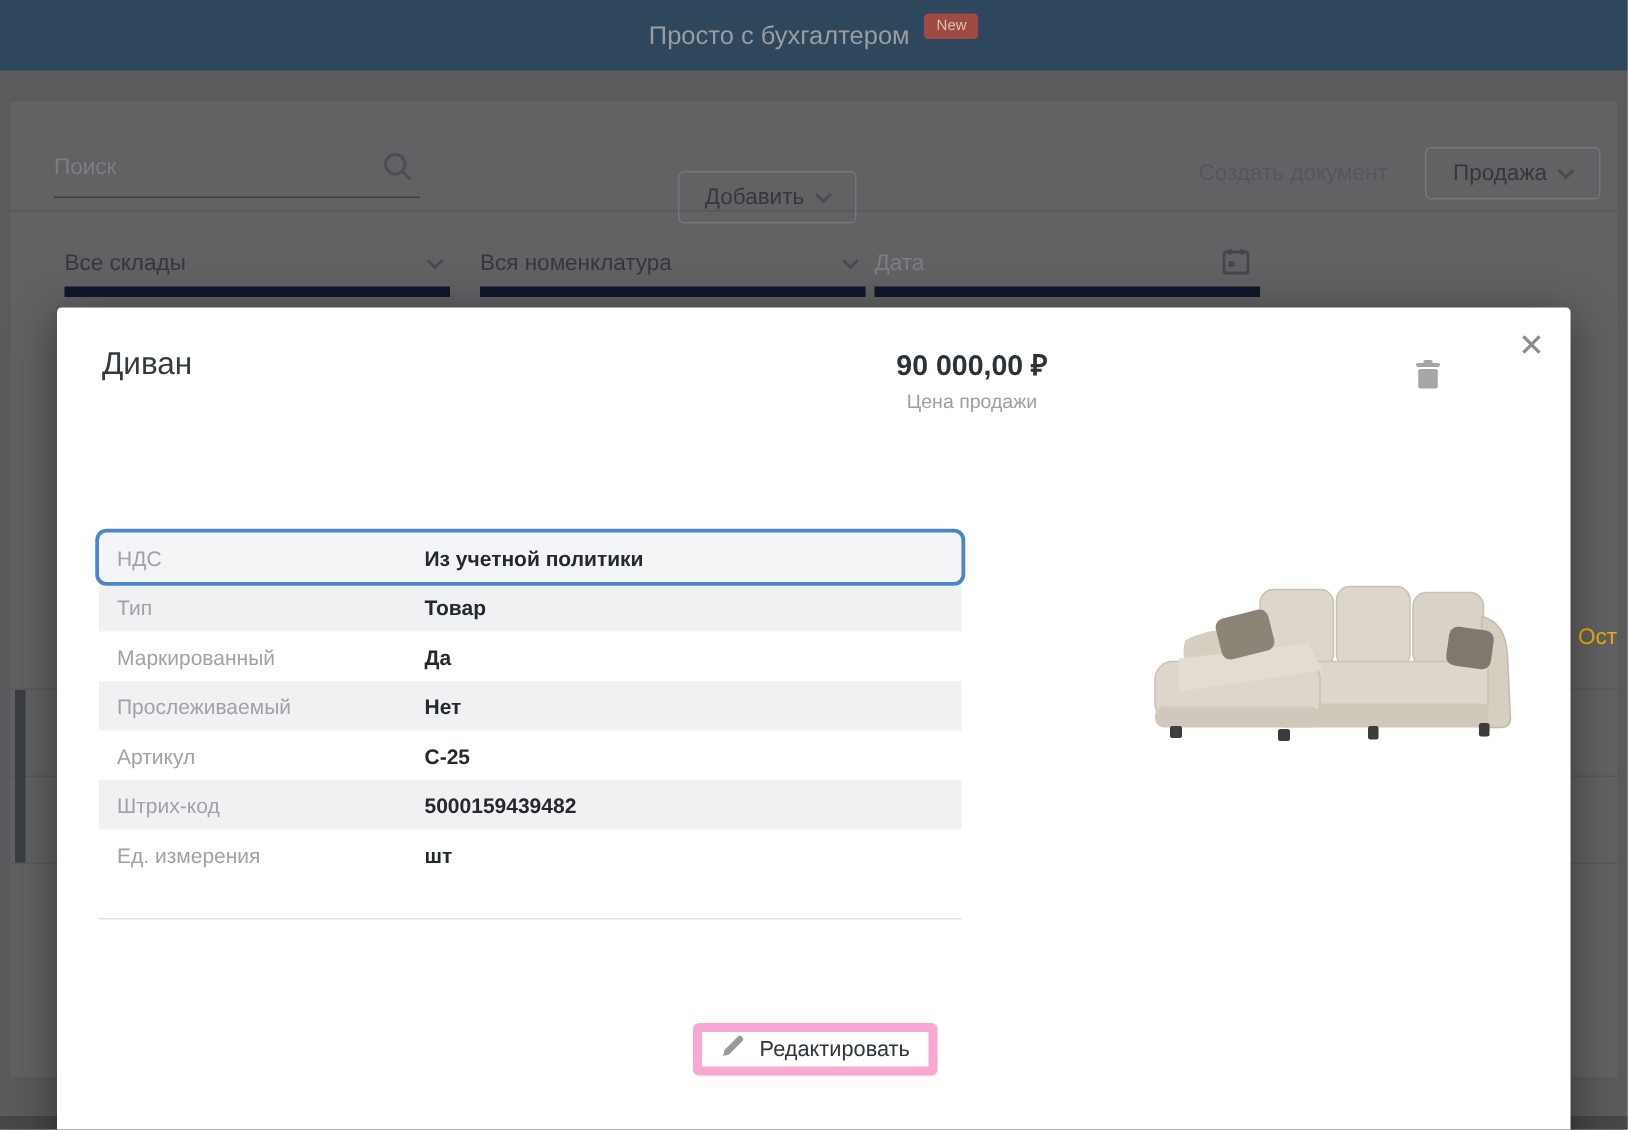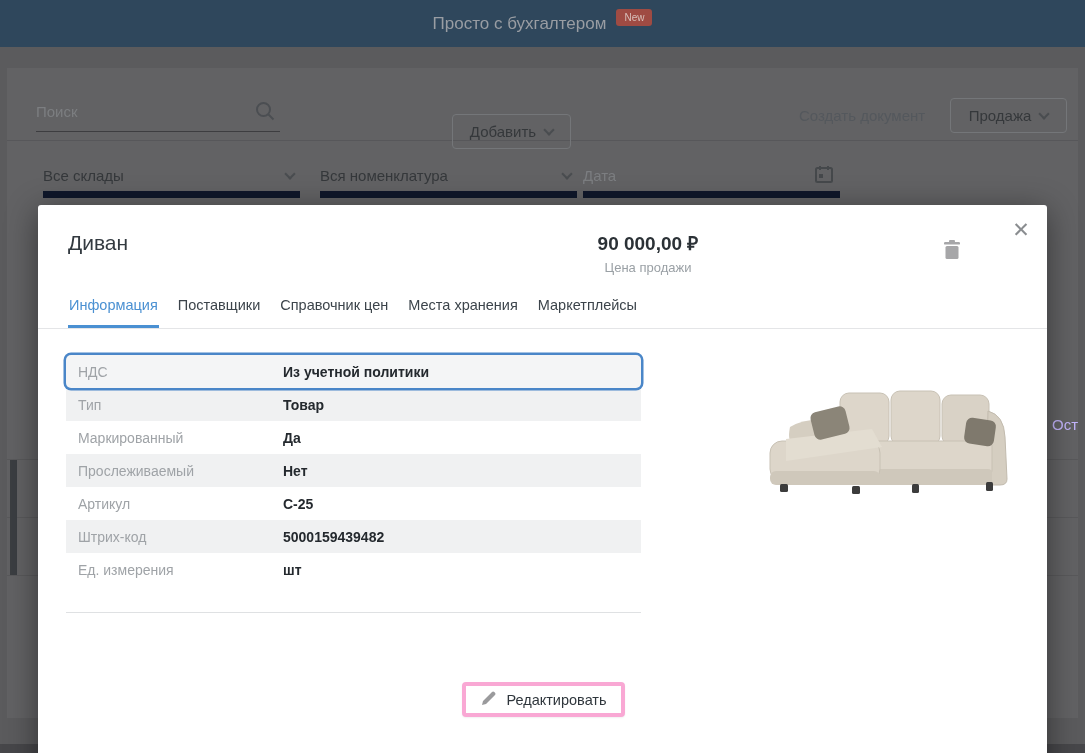--- a/index.html
+++ b/index.html
@@ -33,21 +33,21 @@
 
   .chev { width:8px; height:8px; border-right:2px solid #4a4d50; border-bottom:2px solid #4a4d50;
     transform:rotate(45deg); margin-top:-4px; }
   .filter { top:160px; height:38px; border-bottom:7px solid #0f172a; color:#35383b; font-size:15px;
     display:flex; align-items:center; justify-content:space-between; padding-right:6px; cursor:pointer; }
   .f1 { left:43px; width:257px; }
   .f2 { left:320px; width:257px; }
   .f3 { left:583px; width:257px; color:#7c7e81; }
 
   
-  .bg-head-right { left:1052px; top:416px; width:33px; font-size:15px; color:#c4b5fd;
+  .bg-head-right { left:1052px; top:416px; width:33px; font-size:15px; color:#eab308;
     overflow:hidden; white-space:nowrap; }
   .bg-line { height:1px; background:#59595b; }
   .sel-stripe { left:10px; top:460px; width:7px; height:115px; background:#3b3e42; }
   .bottom-strip { left:0; top:744px; width:1085px; height:9px; background:#47474a; }
 
   
   .modal { left:38px; top:205px; width:1009px; height:670px; background:#ffffff;
     border-radius:3px; box-shadow:0 6px 32px rgba(0,0,0,0.45); }
   .m-title { left:30px; top:26px; font-size:21px; color:#333a40; }
   .price-block { left:460px; top:25px; width:300px; text-align:center; }
@@ -68,21 +68,21 @@
   .ftable { left:28px; top:150px; width:575px; }
   .frow { display:flex; align-items:center; height:33px; font-size:14px; }
   .frow .lbl { width:217px; padding-left:12px; color:#9fa3a7; }
   .frow .val { color:#24292e;font-weight:bold; }
   .frow.stripe { background:#f0f1f2; }
   .frow.focused { background:#f4f5f6; box-shadow:0 0 0 2.5px #4a86c8; border-radius:5px;
     position:relative; z-index:2; }
   .tbl-divider { margin-top:26px; border-top:1px solid #dfe1e3; width:575px; }
 
   .edit-btn { left:424px; top:477px; width:163px; height:35px; background:#fff;
-    border:4px solid #f9a8d4; border-radius:4px; display:flex; align-items:center; justify-content:center;
+    border:6px solid #f9a8d4; border-radius:4px; display:flex; align-items:center; justify-content:center;
     gap:9px; font-size:14.5px; color:#2f363c; cursor:pointer; box-shadow:0 1px 2px rgba(0,0,0,0.06);
     font-family:"Liberation Sans",sans-serif; }
 
   .sofa-wrap { left:722px; top:178px; width:250px; height:118px; }
 </style>
 </head>
 <body>
 
 <div id="stage">
 
@@ -162,27 +162,20 @@
           <rect x="2" y="3" width="16" height="2.6" rx="1.2" fill="#a6a6a8"></rect>
           <rect x="7" y="1" width="6" height="2.4" rx="1" fill="#a6a6a8"></rect>
         </svg>
       </span>
     </button>
 
     <button class="abs close-btn">
       <span>✕</span>
     </button>
 
-    <div class="abs tabs">
-      <div class="tab active">Информация</div>
-      <div class="tab">Поставщики</div>
-      <div class="tab">Справочник цен</div>
-      <div class="tab">Места хранения</div>
-      <div class="tab">Маркетплейсы</div>
-    </div>
 
     <div class="abs ftable">
       <div class="frow focused">
         <span class="lbl">НДС</span>
         <span class="val">Из учетной политики</span>
       </div>
       <div class="frow stripe">
         <span class="lbl">Тип</span>
         <span class="val">Товар</span>
       </div>

